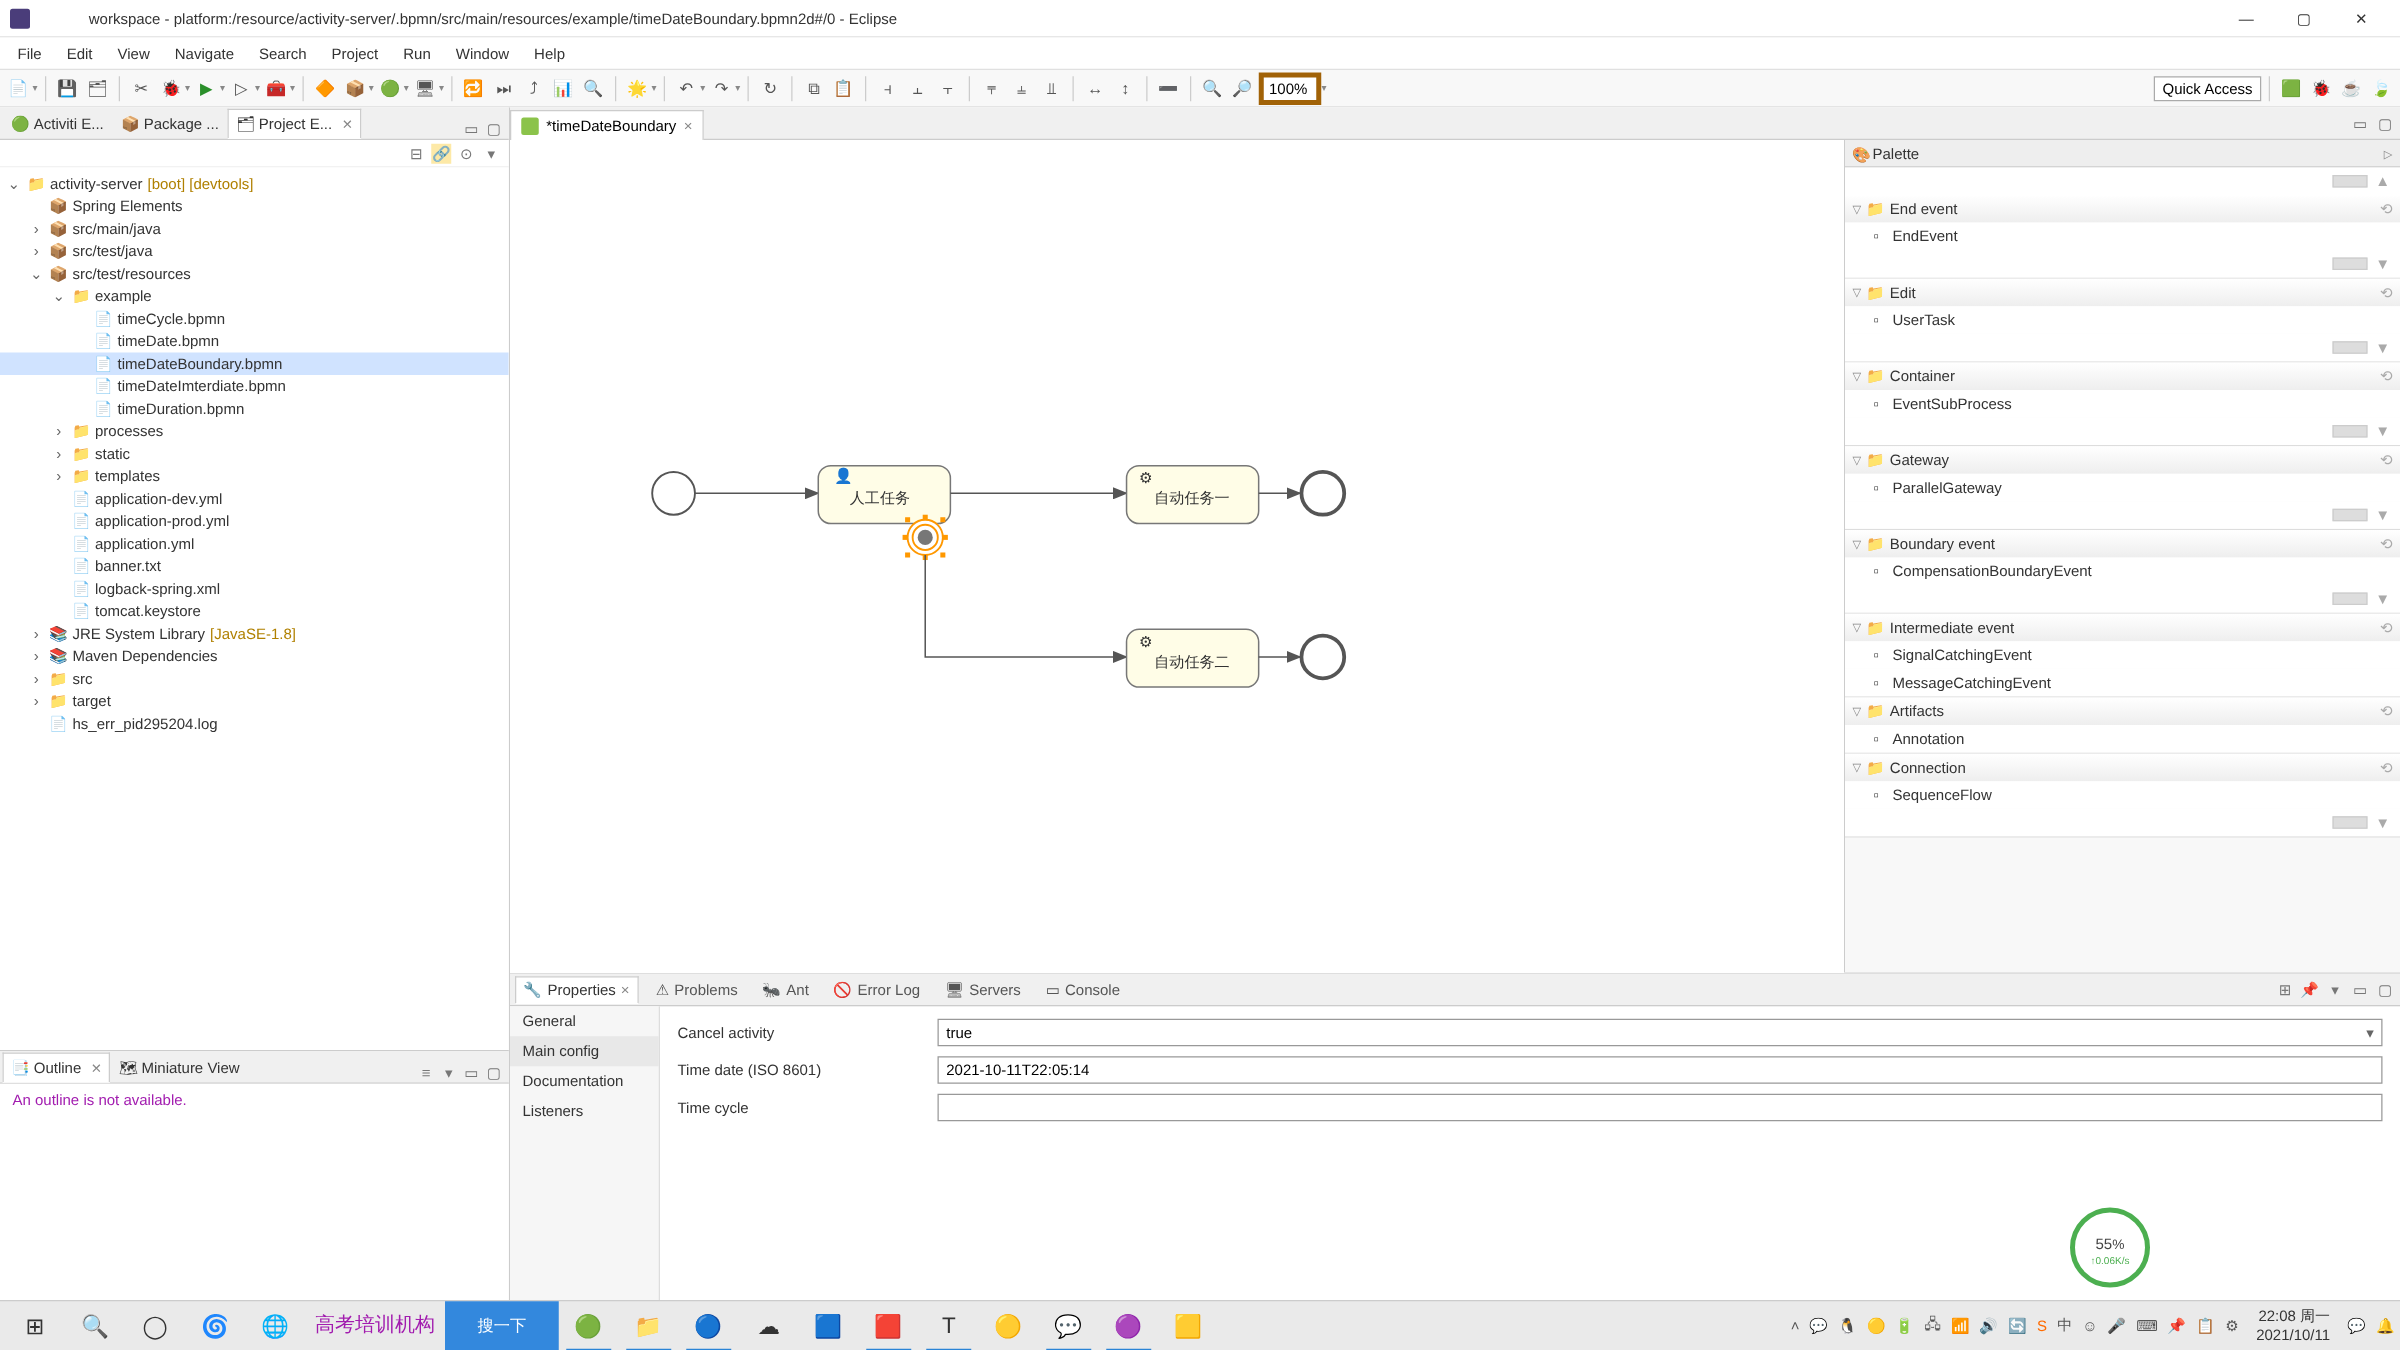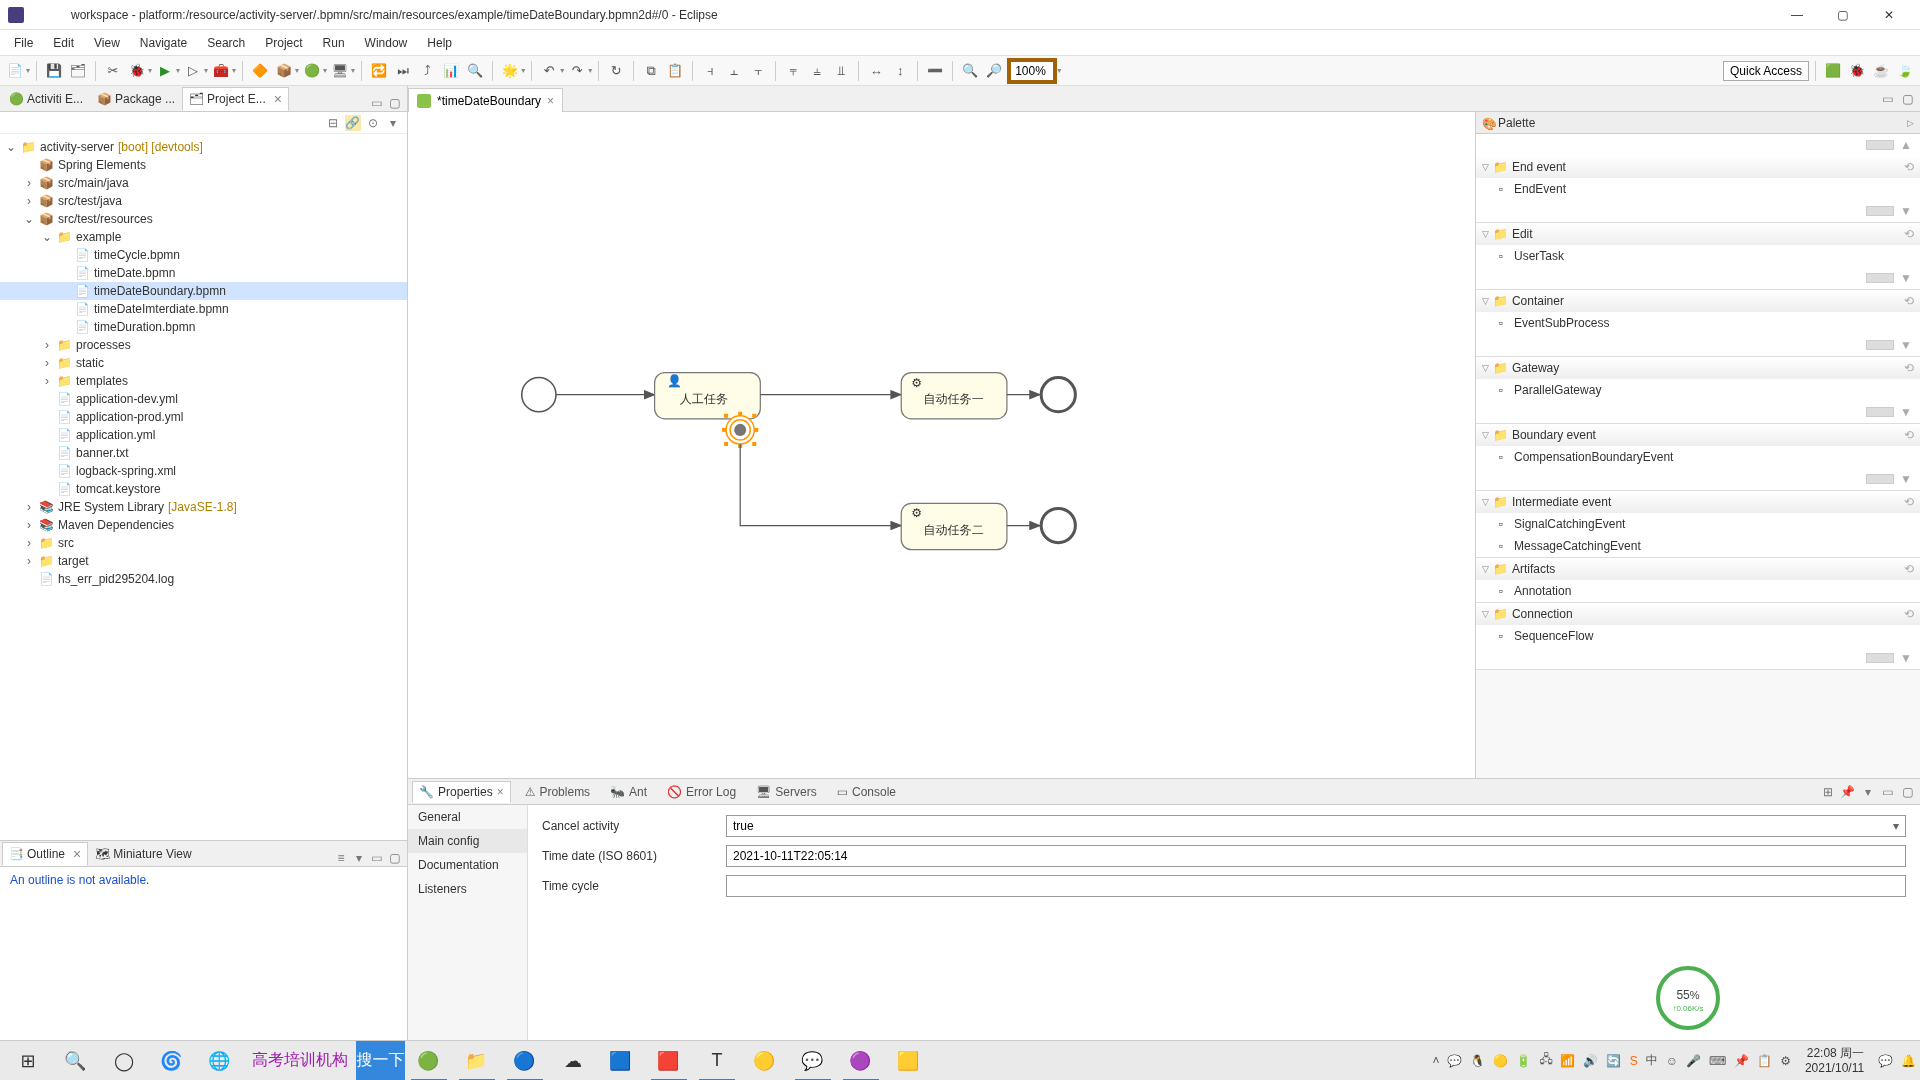--- a/index.html
+++ b/index.html
@@ -46,21 +46,21 @@
 .tree-node .ti { width: 16px; height: 16px; margin: 0 3px; display: inline-flex; align-items: center; justify-content: center;}
 .tree-node .tl { }
 .tree-node .decor { color: #b08000; margin-left: 4px;}
 .ti.folder { color: #e8a33d; }
 .ti.pkg { color: #b08000; }
 .ti.file { color: #888; }
 .ti.proj { color: #4a6da7; }
 
 
 .outline-panel { height: 200px; border-top: 1px solid #ccc; display: flex; flex-direction: column; }
-.outline-content { flex: 1; padding: 6px 10px; color: #1d4ed8; background: #fff;}
+.outline-content { flex: 1; padding: 6px 10px; color: #a21caf; background: #fff;}
 
 
 .editor-area { flex: 1; display: flex; flex-direction: column; background: #fff; }
 .editor-tabs { height: 26px; border-bottom: 1px solid #ccc; display: flex; background: #f0f0f0; }
 .et { height: 24px; padding: 3px 8px; display: flex; align-items: center; gap: 6px; border: 1px solid #ccc; border-bottom: none; background: #fff; margin-top: 2px; font-size: 11px; cursor: pointer;}
 .et .et-icon { width: 14px; height: 14px; background: #8bc34a; border-radius: 2px;}
 
 
 .editor-body { flex: 1; display: flex; overflow: hidden; }
 .canvas-wrap { flex: 1; overflow: auto; position: relative; background: #fff; }
@@ -85,30 +85,30 @@
 .bp-tabs { height: 26px; display: flex; align-items: center; background: #f0f0f0; border-bottom: 1px solid #ccc; padding: 0 4px; gap: 8px;}
 .bp-tab { display: flex; align-items: center; gap: 4px; padding: 3px 6px; cursor: pointer; color: #555;}
 .bp-tab.active { background: #fff; border: 1px solid #ccc; border-bottom-color: #fff; color:#333;}
 .bp-tab .bp-icon { font-size: 12px;}
 .bp-tabs .bp-tools { margin-left: auto; display: flex; gap: 4px; color: #888;}
 .bp-body { flex: 1; display: flex; }
 .bp-side { width: 120px; border-right: 1px solid #ddd; background: #f6f6f6; }
 .bp-side .bp-side-item { padding: 5px 10px; cursor: pointer; color: #333;}
 .bp-side .bp-side-item.sel { background: #e8e8e8; font-weight: normal;}
 .bp-form { flex: 1; padding: 10px 14px; }
-.bp-row { display: flex; align-items: center; gap: 4px; margin-bottom: 8px;}
+.bp-row { display: flex; align-items: center; gap: 28px; margin-bottom: 8px;}
 .bp-row label { width: 180px; color: #333;}
 .bp-row .bp-input { flex: 1; height: 22px; border: 1px solid #999; padding: 2px 6px; background: #fff;}
 .bp-row .bp-select { flex: 1; height: 22px; border: 1px solid #999; padding: 2px 6px; background: #fff; display:flex; align-items:center; justify-content:space-between;}
 
 
 .taskbar { position: absolute; bottom: 0; left: 0; right: 0; height: 40px; background: #eaeaea; border-top: 1px solid #ccc; display: flex; align-items: center; padding: 0 4px;}
 .taskbar .tb-item { width: 48px; height: 40px; display: flex; align-items: center; justify-content: center; cursor: pointer; font-size: 18px; color: #333; position:relative;}
 .taskbar .tb-item.active::after { content:''; position:absolute; bottom:0; left:6px; right:6px; height:2px; background:#2a84d6;}
-.taskbar .search-btn { background: #3388dd; color: #fff; width: 49px; font-size: 16px;}
+.taskbar .search-btn { background: #3388dd; color: #fff; width: 91px; font-size: 13px;}
 .taskbar .search-text { font-size: 16px; color: #a21caf; padding: 0 8px;}
 .taskbar .tray { margin-left: auto; display: flex; align-items: center; gap: 8px; color: #555; font-size: 13px;}
 .taskbar .tray .tr-icon { cursor: pointer;}
 .taskbar .clock { font-size: 11px; color: #333; text-align: right; line-height: 1.2; padding: 0 6px;}
 
 
 .perf-widget { position: absolute; right: 200px; bottom: 50px; width: 64px; height: 64px; border-radius: 50%; border: 4px solid #4caf50; background: #fff; display:flex; flex-direction:column; align-items:center; justify-content:center;}
 .perf-widget .pv { font-size: 18px; font-weight: 500; color: #444;}
 .perf-widget .pv small { font-size: 11px;}
 .perf-widget .ps { font-size: 8px; color: #4caf50; text-align: right;}

